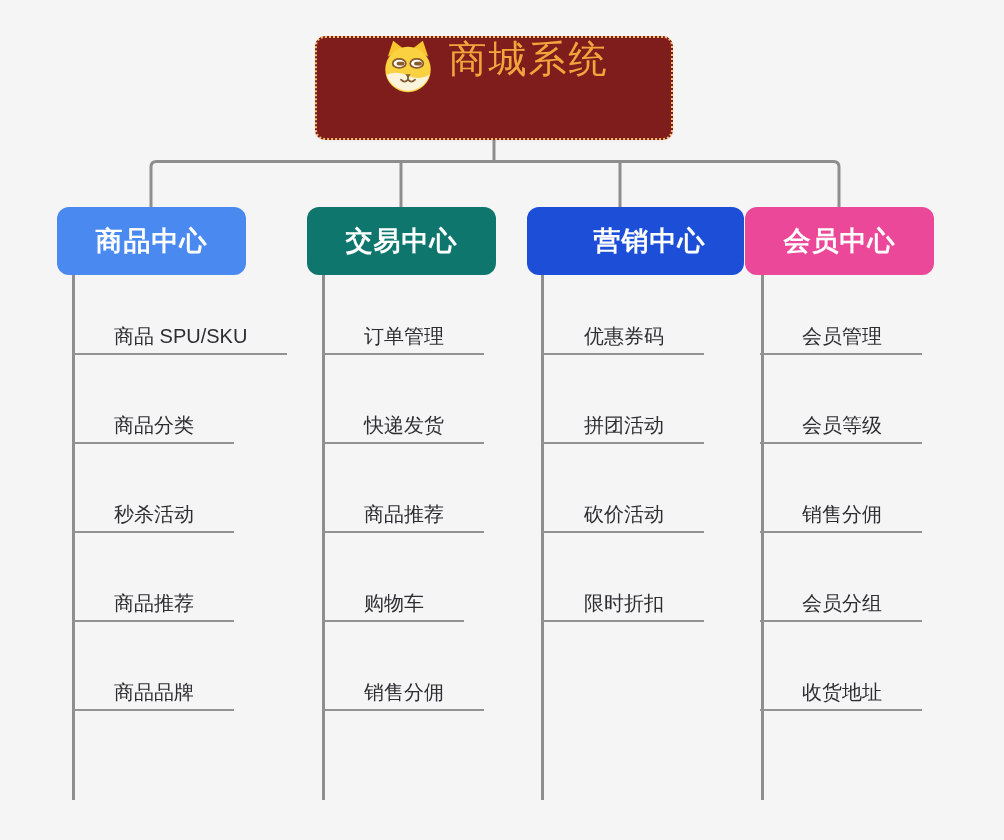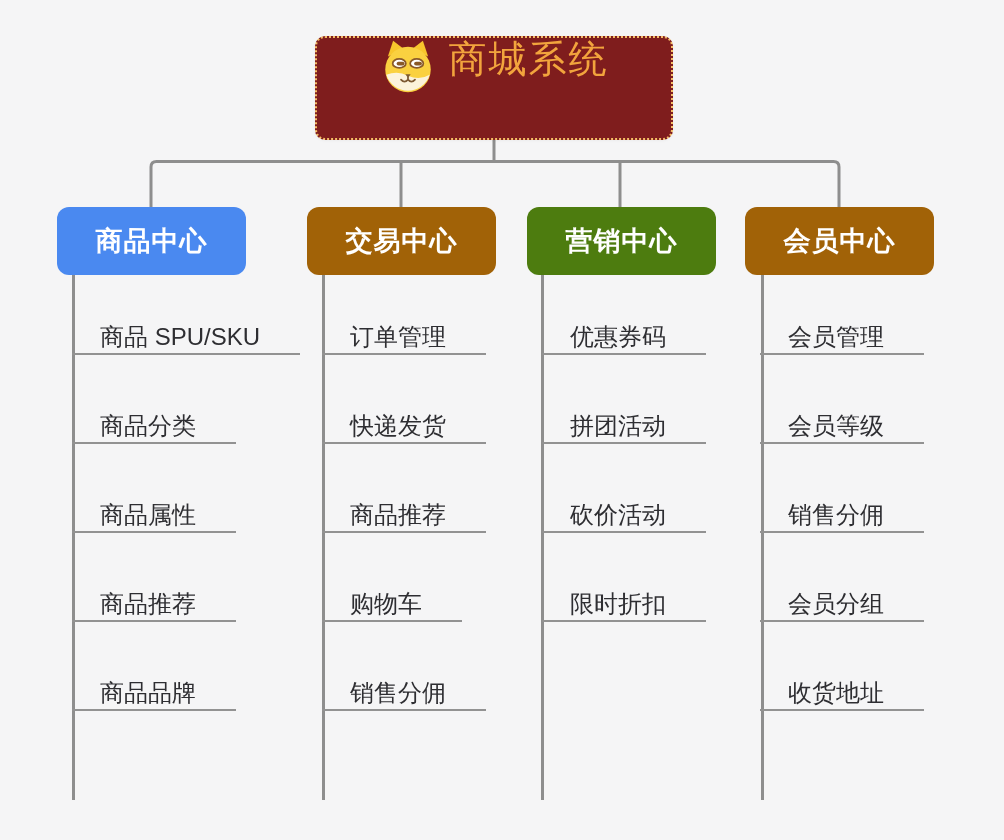--- a/index.html
+++ b/index.html
@@ -35,22 +35,22 @@
     position:absolute;left:0;top:0;width:189px;height:68px;
     border-radius:12px;
     display:flex;align-items:center;justify-content:center;
     color:#ffffff;font-size:27px;font-weight:700;letter-spacing:1px;
   }
   .items{position:absolute;left:15px;top:59px;}
   .slot{height:89px;display:flex;align-items:flex-end;}
   .leaf{
     display:inline-block;
     border-bottom:2px solid #929292;
-    padding:0 40px 6px 28px;
-    font-size:24px;line-height:21px;color:#2e2e32;
+    padding:0 40px 6px 42px;
+    font-size:20px;line-height:21px;color:#2e2e32;
     white-space:nowrap;
   }
 </style>
 </head>
 <body>
 
 <div class="canvas">
 
   <svg class="connectors" viewBox="0 0 1004 840" xmlns="http://www.w3.org/2000/svg">
     <g stroke="#8e8e8e" stroke-width="3" fill="none">
@@ -88,72 +88,72 @@
   <div class="column" style="left:57px">
     <div class="branch-header" style="background-color: rgb(74, 137, 240);">商品中心</div>
     <div class="items">
       <div class="slot">
           <div class="leaf">商品 SPU/SKU</div>
         </div>
       <div class="slot">
           <div class="leaf">商品分类</div>
         </div>
       <div class="slot">
-          <div class="leaf">商品属性</div>
+          <div class="leaf">秒杀活动</div>
         </div>
       <div class="slot">
           <div class="leaf">商品推荐</div>
         </div>
       <div class="slot">
           <div class="leaf">商品品牌</div>
         </div>
     </div>
   </div>
 
   <div class="column" style="left:307px">
-    <div class="branch-header" style="background-color: #a16207;">交易中心</div>
+    <div class="branch-header" style="background-color: #0f766e;">交易中心</div>
     <div class="items">
       <div class="slot">
           <div class="leaf">订单管理</div>
         </div>
       <div class="slot">
           <div class="leaf">快递发货</div>
         </div>
       <div class="slot">
           <div class="leaf">商品推荐</div>
         </div>
       <div class="slot">
           <div class="leaf">购物车</div>
         </div>
       <div class="slot">
           <div class="leaf">销售分佣</div>
         </div>
     </div>
   </div>
 
   <div class="column" style="left:527px">
-    <div class="branch-header" style="background-color: #4d7c0f;">营销中心</div>
+    <div class="branch-header" style="background-color: #1d4ed8; padding-left: 28px;">营销中心</div>
     <div class="items">
       <div class="slot">
           <div class="leaf">优惠券码</div>
         </div>
       <div class="slot">
           <div class="leaf">拼团活动</div>
         </div>
       <div class="slot">
           <div class="leaf">砍价活动</div>
         </div>
       <div class="slot">
           <div class="leaf">限时折扣</div>
         </div>
     </div>
   </div>
 
   <div class="column" style="left:745px">
-    <div class="branch-header" style="background-color: #a16207;">会员中心</div>
+    <div class="branch-header" style="background-color: #ec4899;">会员中心</div>
     <div class="items">
       <div class="slot">
           <div class="leaf">会员管理</div>
         </div>
       <div class="slot">
           <div class="leaf">会员等级</div>
         </div>
       <div class="slot">
           <div class="leaf">销售分佣</div>
         </div>

